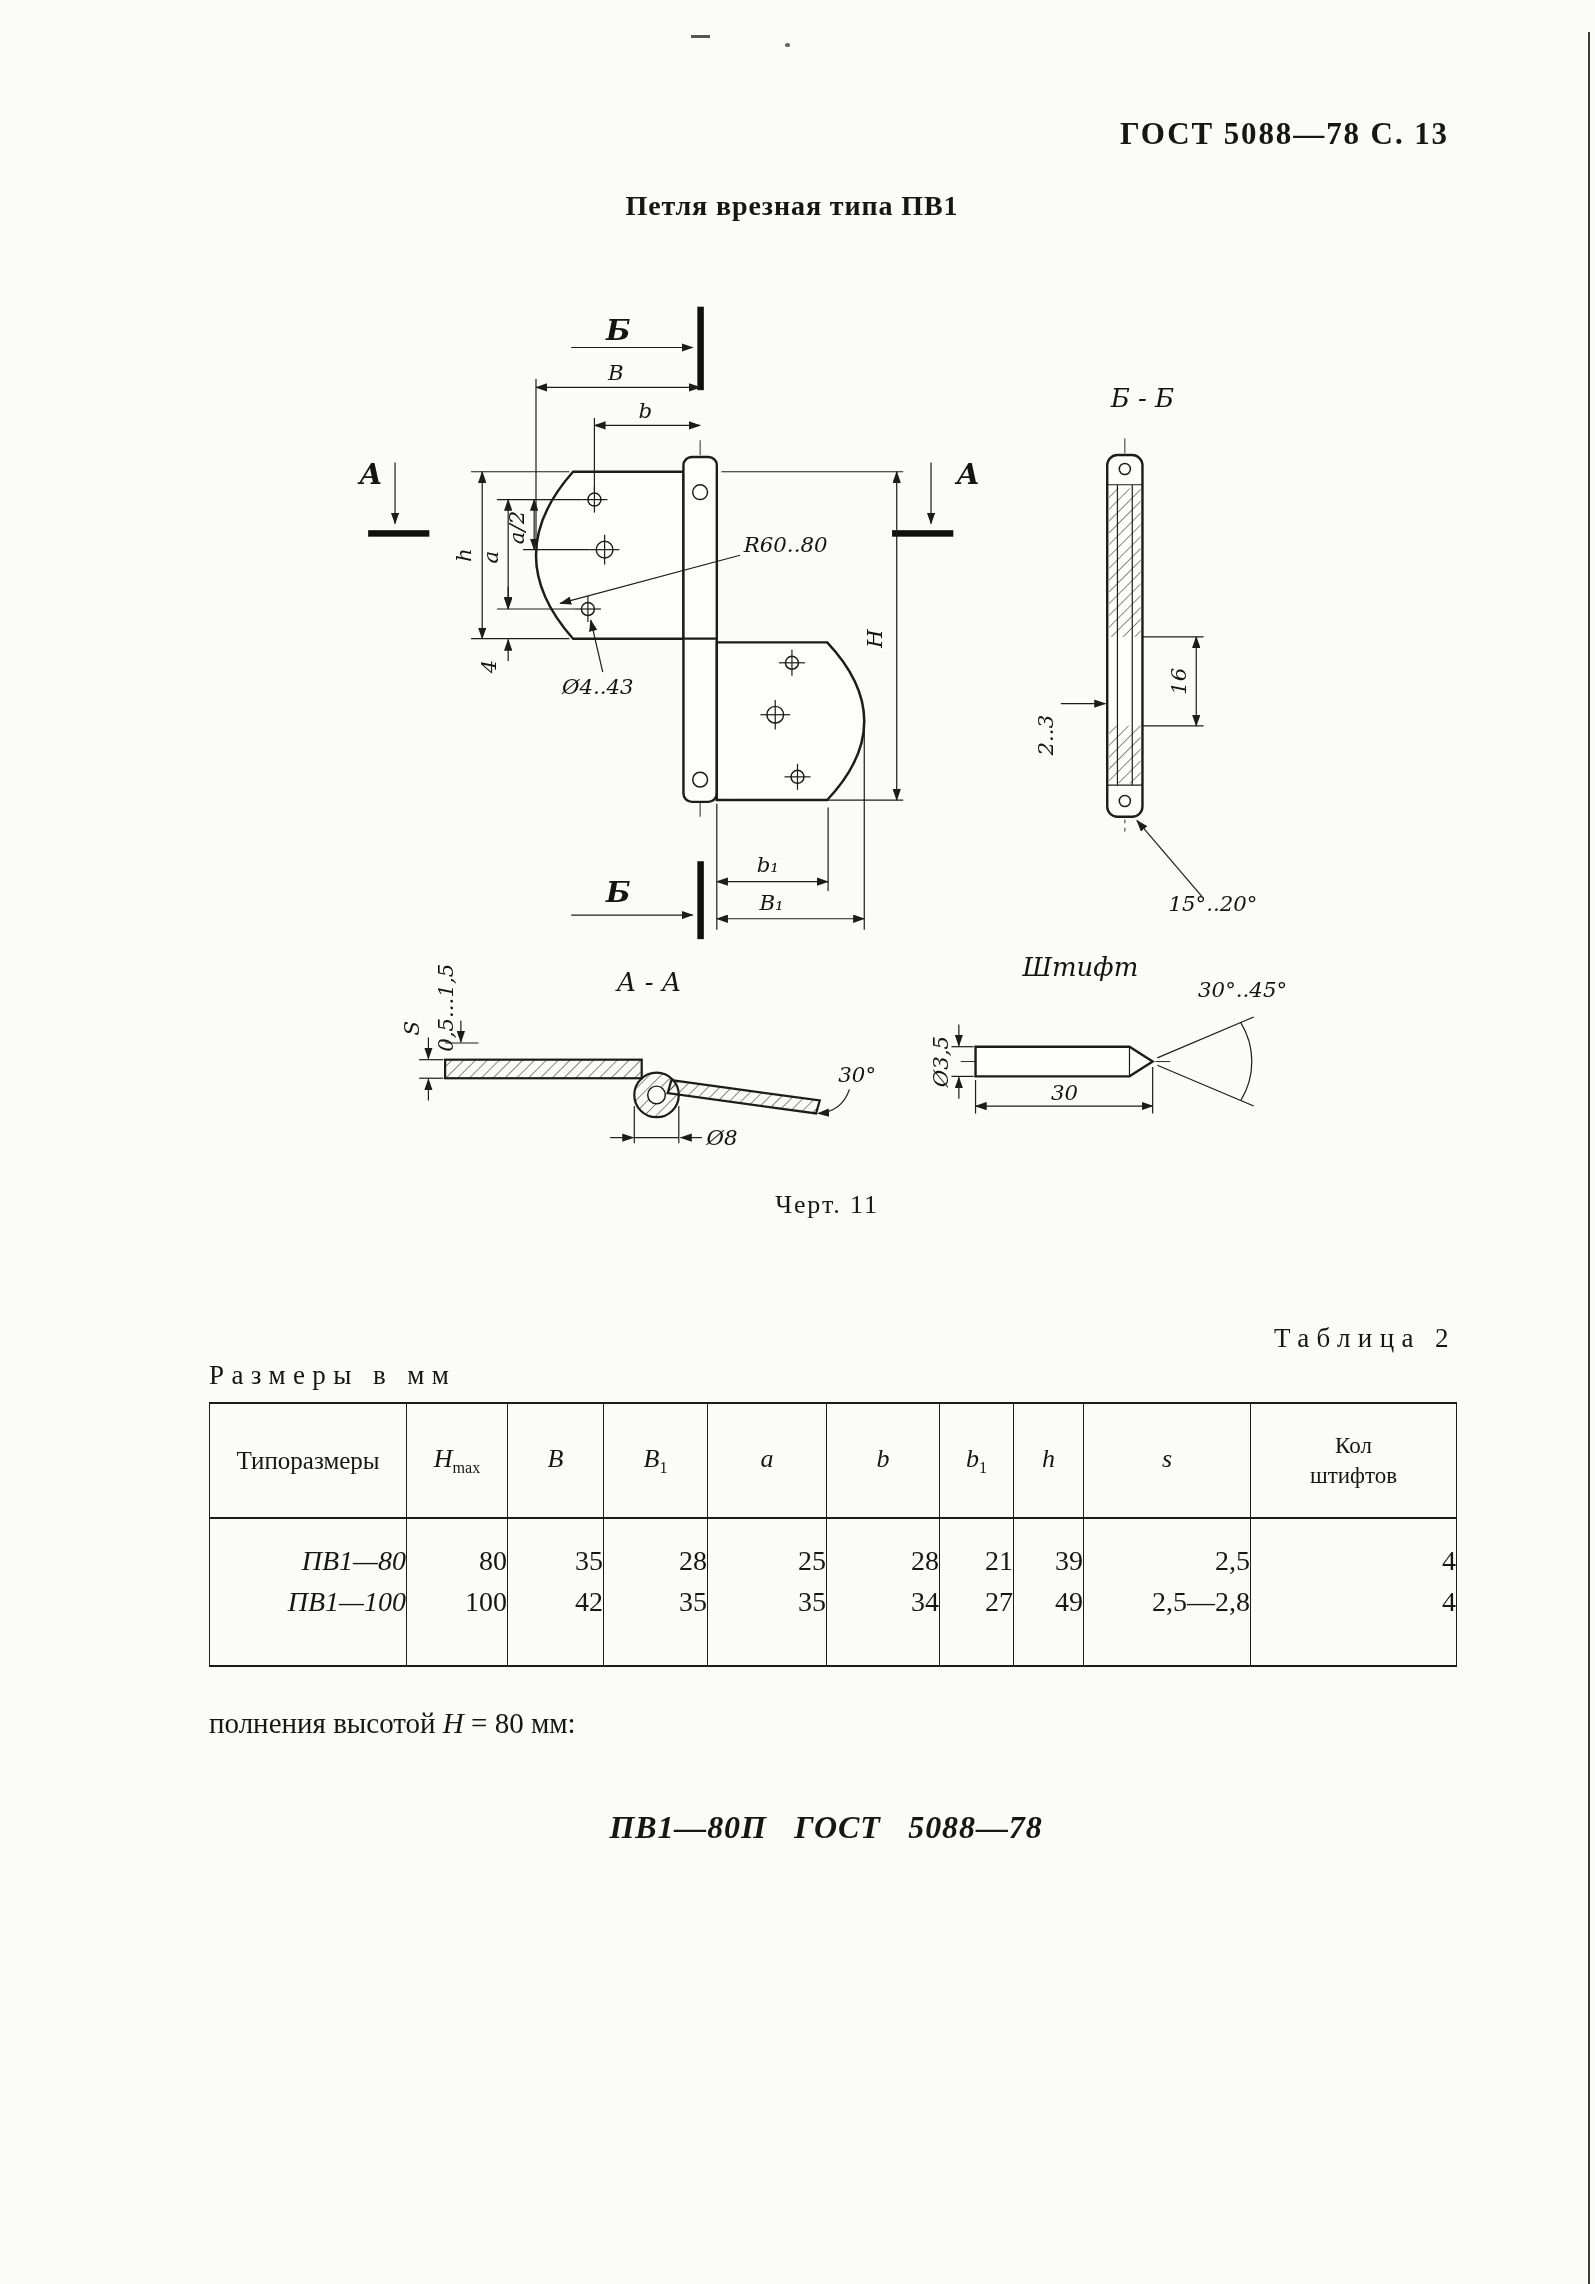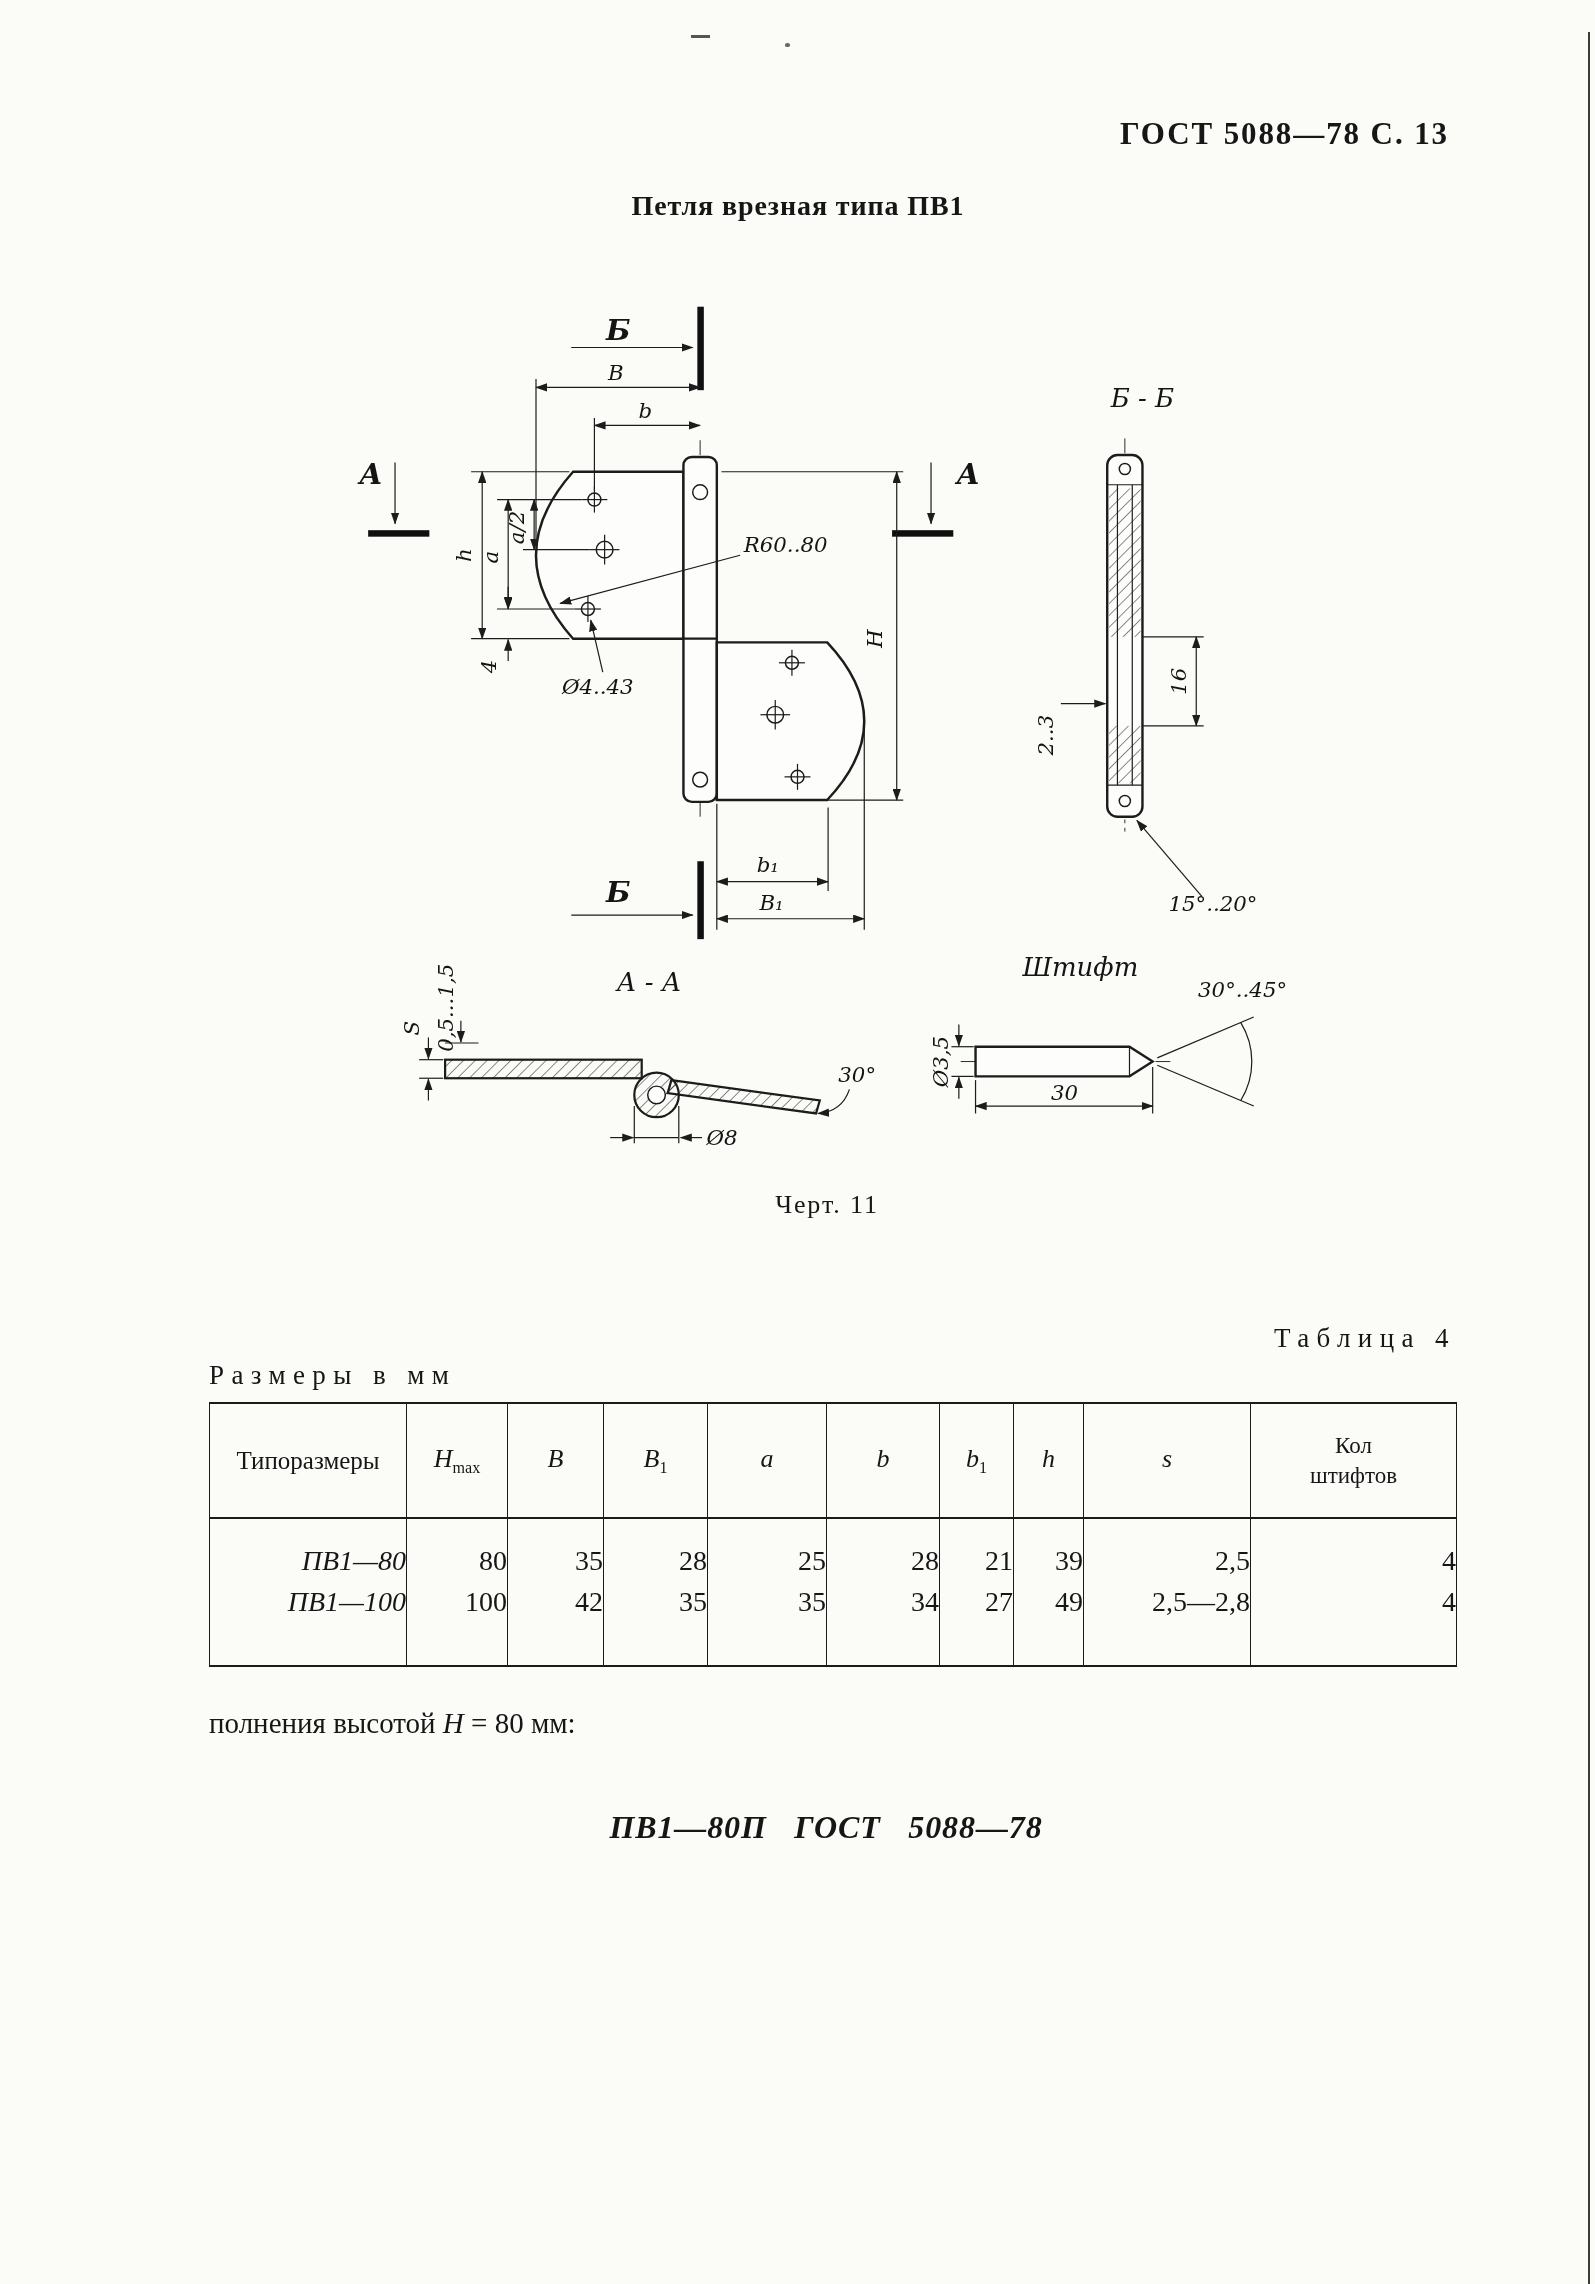--- a/index.html
+++ b/index.html
@@ -6,21 +6,21 @@
   body{
     width:1595px;height:2285px;position:relative;overflow:hidden;
     background:#fbfbf8;color:#161616;
     font-family:"Liberation Serif","DejaVu Serif",serif;
   }
   .abs{position:absolute;}
   .scan-edge{position:absolute;right:4.6px;top:32px;bottom:0;width:2.8px;background:#3c3c3c;}
   .artifact-dash{position:absolute;left:691px;top:35px;width:18.6px;height:2.8px;background:#555;}
   .artifact-dot{position:absolute;left:785px;top:43px;width:4.6px;height:3.7px;background:#666;border-radius:50%;}
   .doc-header{top:104px;left:0;right:146px;text-align:right;font-weight:bold;font-size:31px;letter-spacing:1.9px;margin-top:12px;}
-  .doc-title{top:190px;left:39px;width:1518px;text-align:center;font-weight:bold;font-size:28px;letter-spacing:0.9px;}
+  .doc-title{top:190px;left:33px;width:1518px;text-align:center;font-weight:bold;font-size:28px;letter-spacing:0.9px;}
   .drawing-svg{position:absolute;left:0;top:260px;width:1595px;height:928px;}
   .fig-caption{top:1190px;left:59px;width:1536px;text-align:center;font-size:26px;letter-spacing:1.9px;}
   .tbl-label{top:1323px;right:139px;width:464px;text-align:right;font-size:27px;letter-spacing:7.4px;}
   .units-label{top:1360px;left:209px;width:1248px;text-align:left;font-size:27px;letter-spacing:7.4px;}
 
   table.dims{
     position:absolute;left:209px;top:1402px;width:1248px;
     border-collapse:collapse;table-layout:fixed;
     border-top:2.8px solid #1b1b1b;border-bottom:2.8px solid #1b1b1b;
     border-left:1.9px solid #1b1b1b;border-right:1.9px solid #1b1b1b;
@@ -248,21 +248,21 @@
     <text class="t-dim" text-anchor="middle" transform="rotate(-90 1022 864)" x="1022" y="864">Ø3,5</text>
 
     <line class="tn" x1="1052" y1="884" x2="1052" y2="920"></line>
     <line class="tn" x1="1243" y1="870" x2="1243" y2="920"></line>
     <line class="dim" x1="1052" y1="912" x2="1243" y2="912" marker-start="url(#as)" marker-end="url(#ae)"></line>
     <text class="t-dim" x="1148" y="905" text-anchor="middle">30</text>
   </g>
 </svg>
 
 <div class="abs fig-caption">Черт. 11</div>
-<div class="abs tbl-label">Таблица 4</div>
+<div class="abs tbl-label">Таблица 2</div>
 <div class="abs units-label">Размеры в мм</div>
 
 <table class="dims">
   <colgroup>
     <col style="width:197px">
       <col style="width:101px">
       <col style="width:96px">
       <col style="width:104px">
     <col style="width:119px">
       <col style="width:113px">

